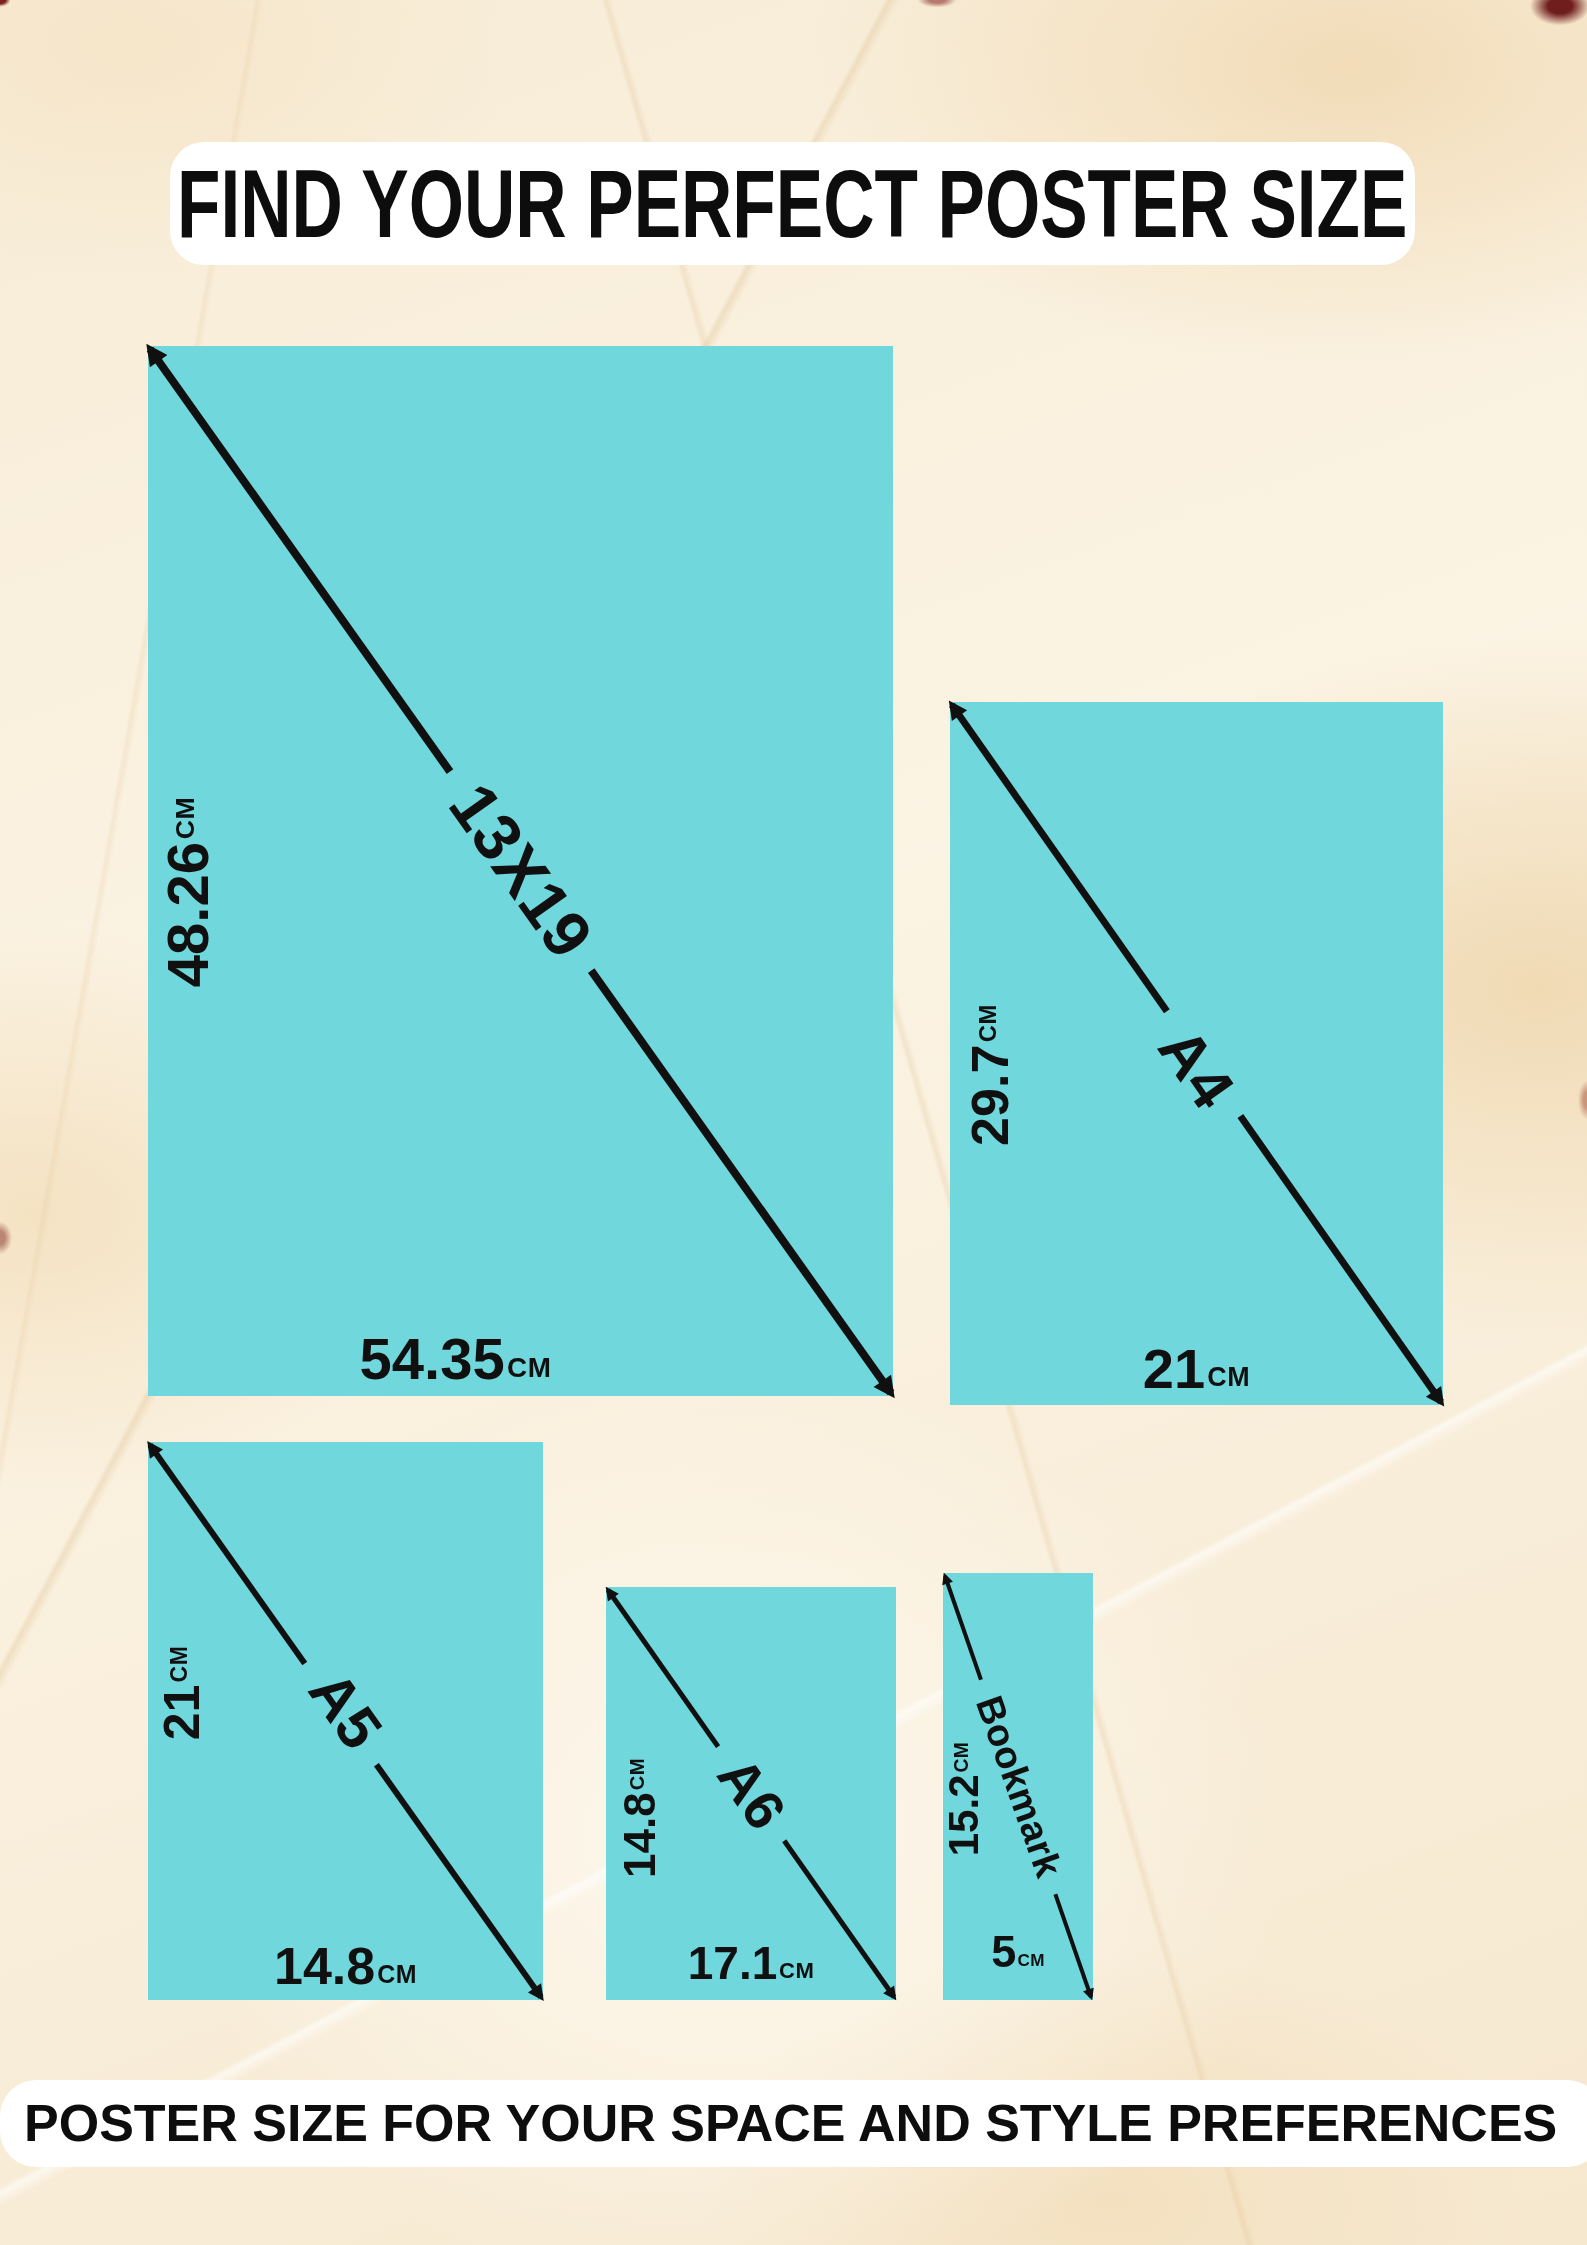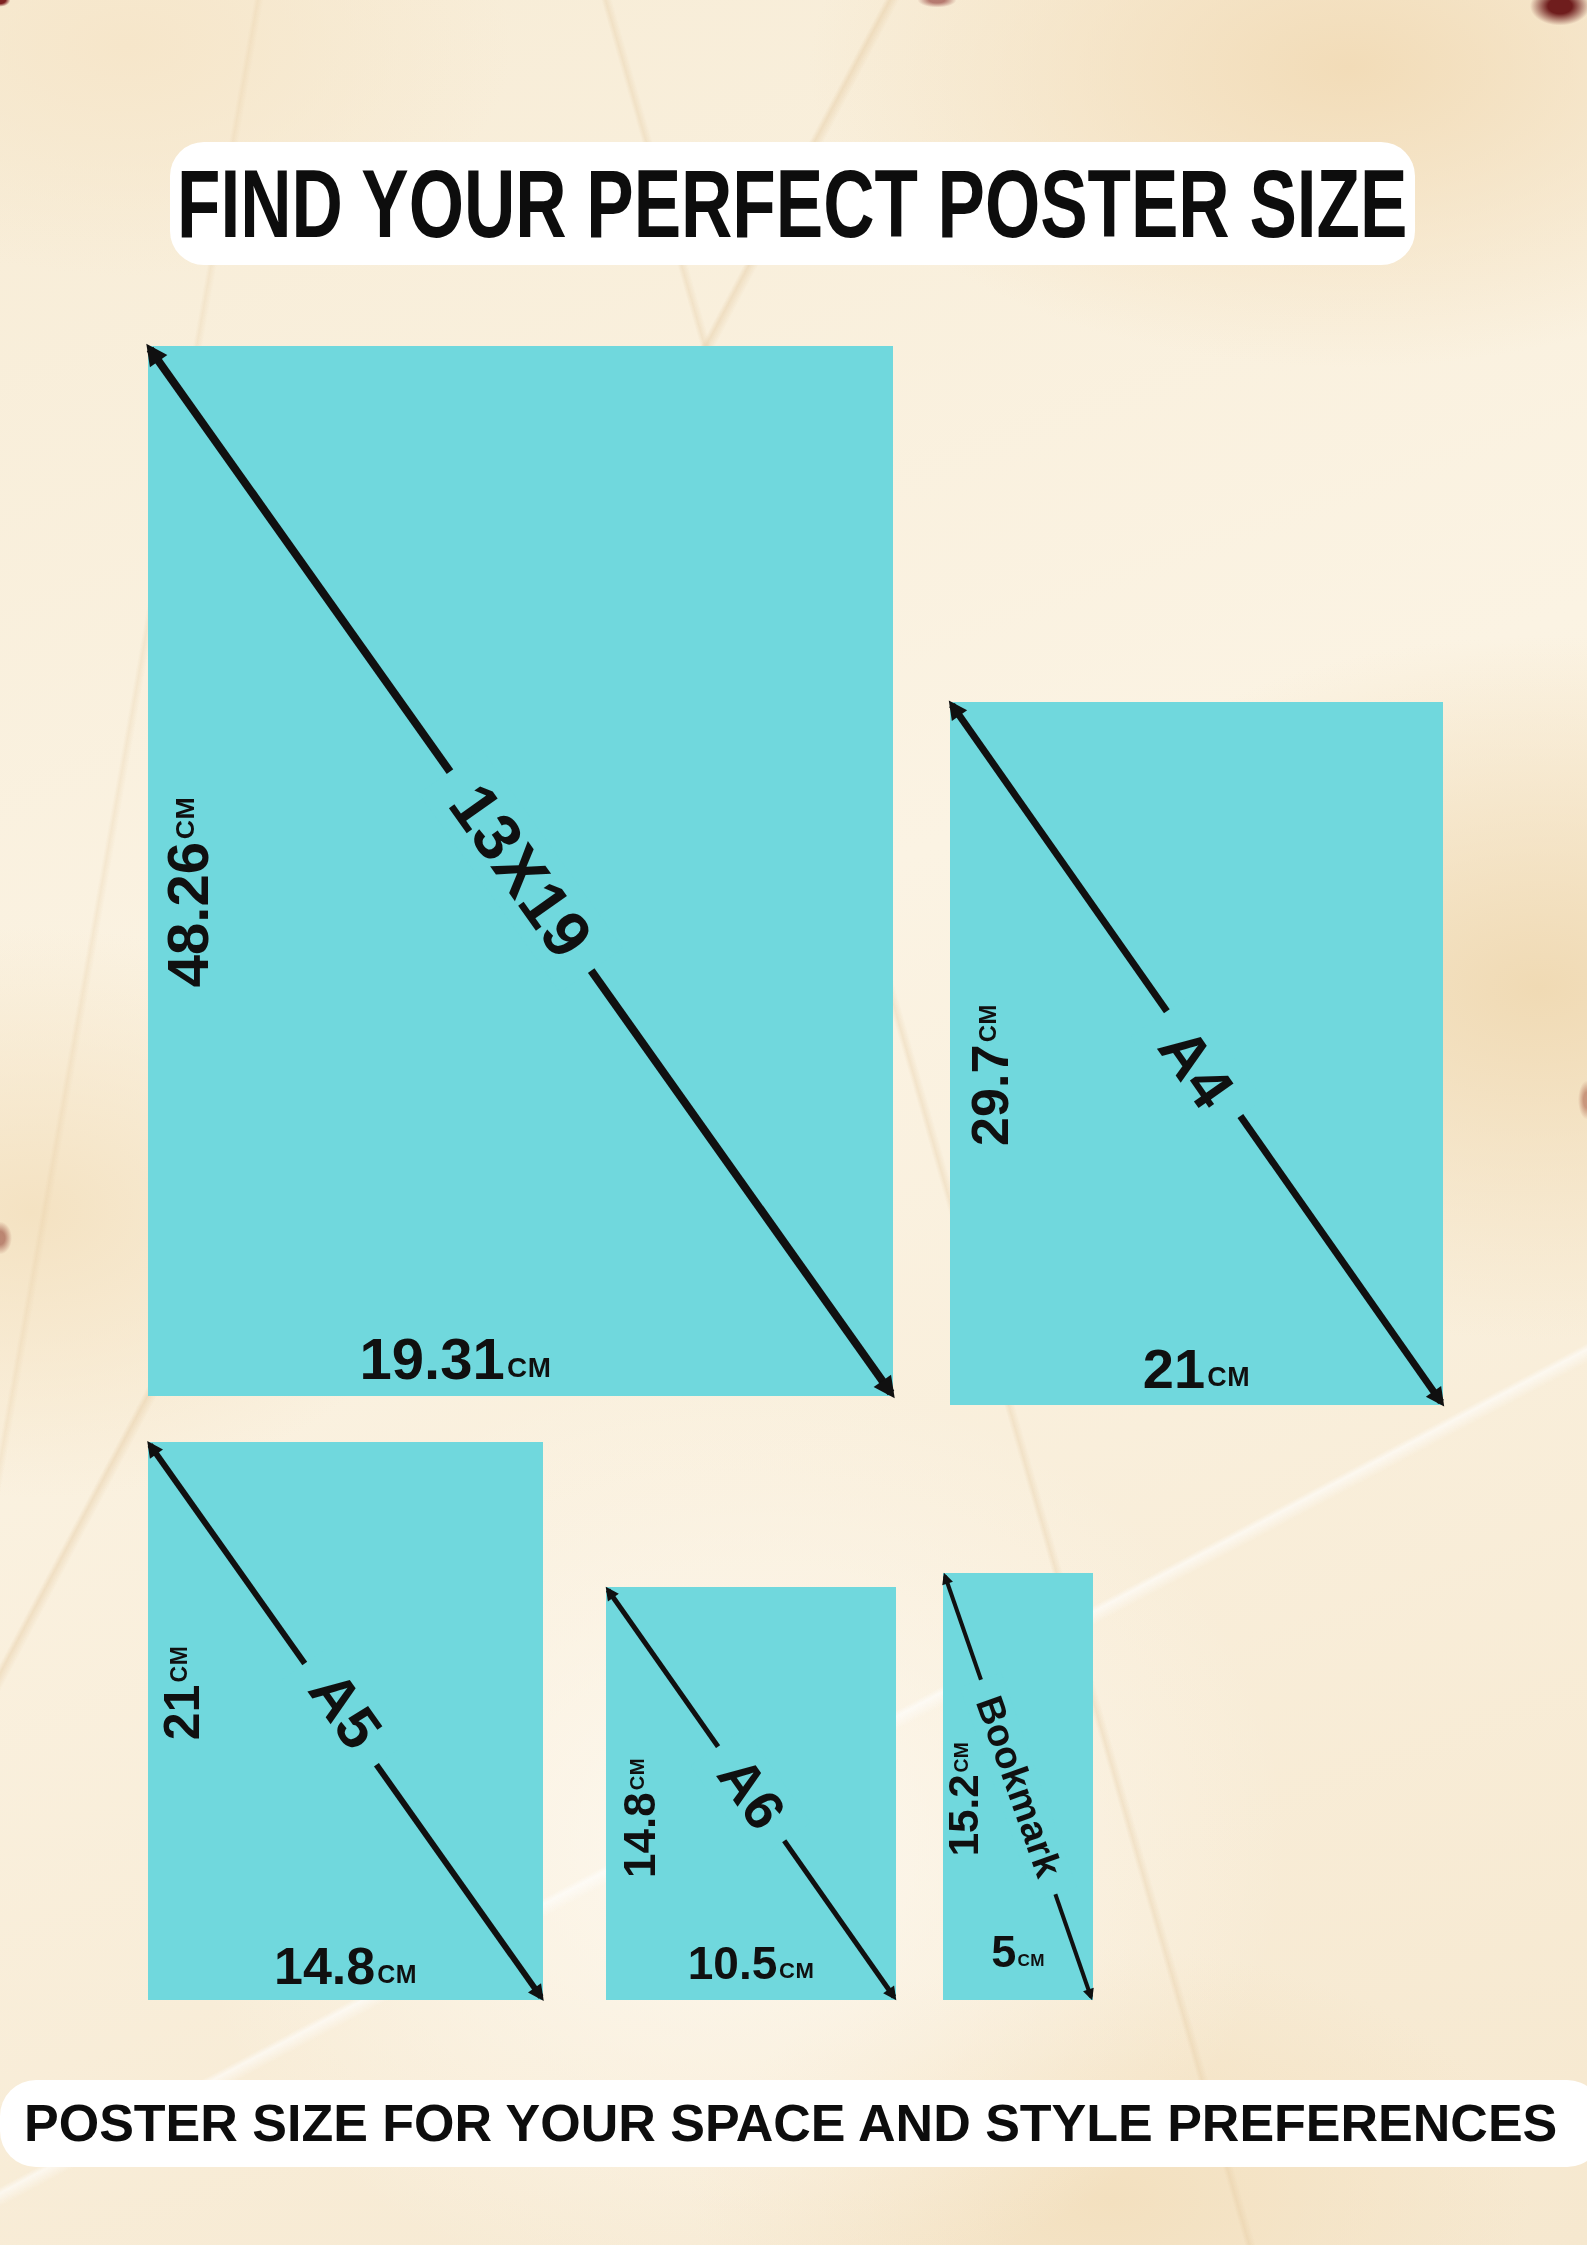--- a/index.html
+++ b/index.html
@@ -110,21 +110,21 @@
     <svg class="diag-arrow" width="745" height="1050" viewBox="0 0 745 1050">
       <defs>
         <marker id="ah1" viewBox="0 0 12 12" refX="8" refY="6" markerWidth="3.2" markerHeight="3.2" orient="auto-start-reverse">
           <path d="M1,1 L11,6 L1,11 Z" fill="#101010"></path>
         </marker>
       </defs>
       <line x1="2" y1="3" x2="743" y2="1047" stroke-width="8" marker-start="url(#ah1)" marker-end="url(#ah1)"></line>
     </svg>
     <div class="vlabel"><span>48.26</span><span class="u">CM</span></div>
     <div class="dlabel"><span>13X19</span></div>
-    <div class="wlabel"><span>19.31</span><span class="ub">CM</span></div>
+    <div class="wlabel"><span>54.35</span><span class="ub">CM</span></div>
   </div>
 
   <div class="poster p2">
     <svg class="diag-arrow" width="493" height="703" viewBox="0 0 493 703">
       <defs>
         <marker id="ah2" viewBox="0 0 12 12" refX="8" refY="6" markerWidth="3.2" markerHeight="3.2" orient="auto-start-reverse">
           <path d="M1,1 L11,6 L1,11 Z" fill="#101010"></path>
         </marker>
       </defs>
       <line x1="2" y1="3" x2="491" y2="700" stroke-width="7" marker-start="url(#ah2)" marker-end="url(#ah2)"></line>
@@ -152,21 +152,21 @@
     <svg class="diag-arrow" width="290" height="413" viewBox="0 0 290 413">
       <defs>
         <marker id="ah4" viewBox="0 0 12 12" refX="8" refY="6" markerWidth="3.2" markerHeight="3.2" orient="auto-start-reverse">
           <path d="M1,1 L11,6 L1,11 Z" fill="#101010"></path>
         </marker>
       </defs>
       <line x1="2" y1="3" x2="288" y2="410" stroke-width="5" marker-start="url(#ah4)" marker-end="url(#ah4)"></line>
     </svg>
     <div class="vlabel"><span>14.8</span><span class="u">CM</span></div>
     <div class="dlabel"><span>A6</span></div>
-    <div class="wlabel"><span>10.5</span><span class="ub">CM</span></div>
+    <div class="wlabel"><span>17.1</span><span class="ub">CM</span></div>
   </div>
 
   <div class="poster p5">
     <svg class="diag-arrow" width="150" height="427" viewBox="0 0 150 427">
       <defs>
         <marker id="ah5" viewBox="0 0 12 12" refX="8" refY="6" markerWidth="3.4" markerHeight="3.4" orient="auto-start-reverse">
           <path d="M1,1 L11,6 L1,11 Z" fill="#101010"></path>
         </marker>
       </defs>
       <line x1="2" y1="3" x2="148" y2="424" stroke-width="4" marker-start="url(#ah5)" marker-end="url(#ah5)"></line>

